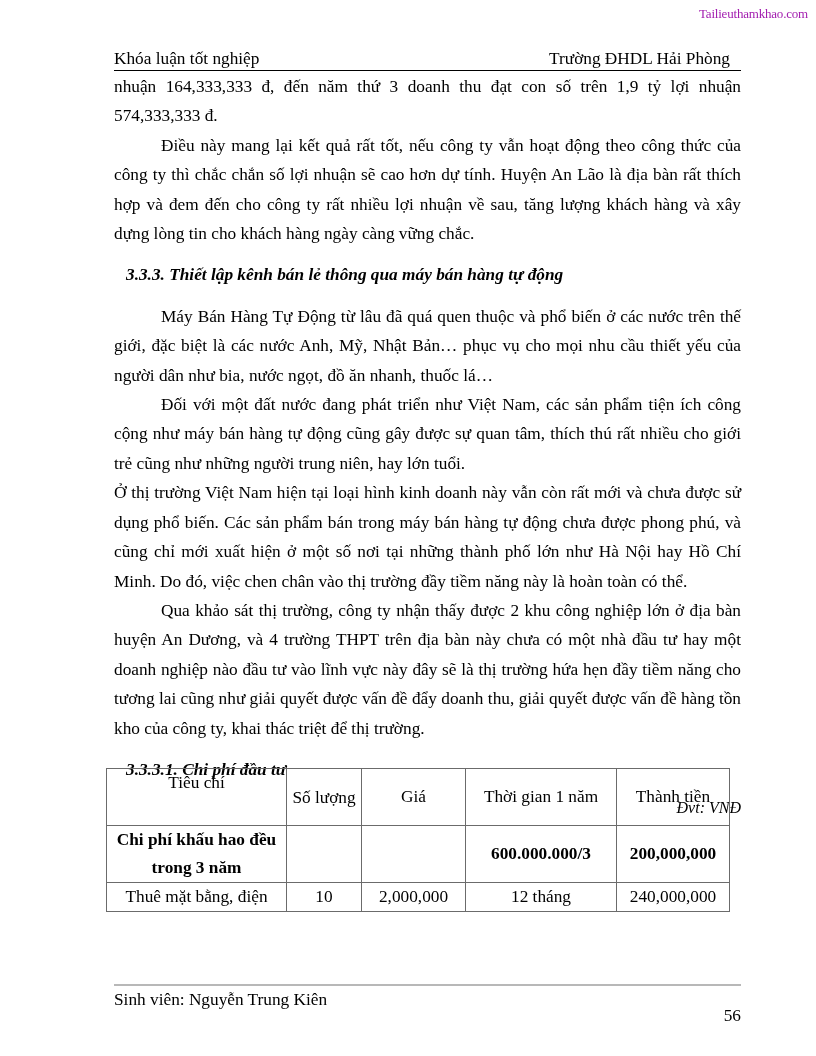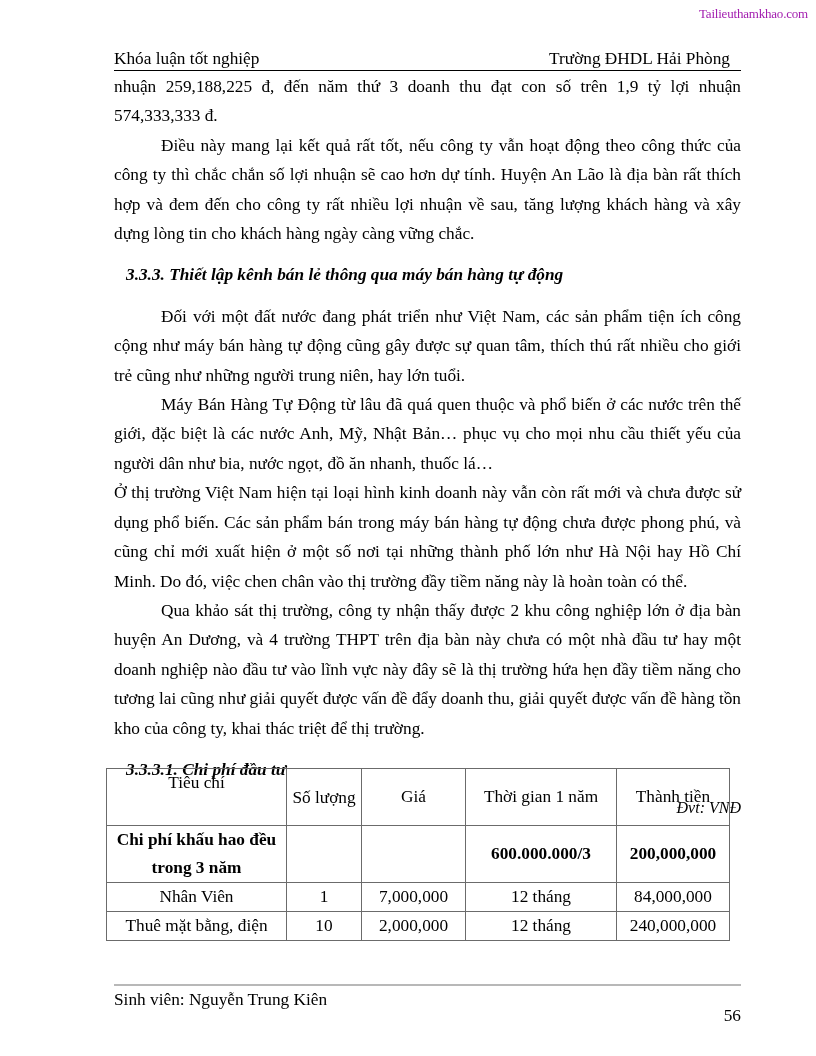--- a/index.html
+++ b/index.html
@@ -31,25 +31,25 @@
 <body>
 
 <div class="watermark">Tailieuthamkhao.com</div>
 
 <div class="header">
   <span class="left">Khóa luận tốt nghiệp</span>
   <span class="right">Trường ĐHDL Hải Phòng</span>
 </div>
 
 <div class="content">
-  <p>nhuận 259,188,225 đ, đến năm thứ 3 doanh thu đạt con số trên 1,9 tỷ lợi nhuận 574,333,333 đ.</p>
+  <p>nhuận 164,333,333 đ, đến năm thứ 3 doanh thu đạt con số trên 1,9 tỷ lợi nhuận 574,333,333 đ.</p>
   <p class="indent">Điều này mang lại kết quả rất tốt, nếu công ty vẫn hoạt động theo công thức của công ty thì chắc chắn số lợi nhuận sẽ cao hơn dự tính. Huyện An Lão là địa bàn rất thích hợp và đem đến cho công ty rất nhiều lợi nhuận về sau, tăng lượng khách hàng và xây dựng lòng tin cho khách hàng ngày càng vững chắc.</p>
   <h3>3.3.3. Thiết lập kênh bán lẻ thông qua máy bán hàng tự động</h3>
+  <p class="indent">Máy Bán Hàng Tự Động từ lâu đã quá quen thuộc và phổ biến ở các nước trên thế giới, đặc biệt là các nước Anh, Mỹ, Nhật Bản… phục vụ cho mọi nhu cầu thiết yếu của người dân như bia, nước ngọt, đồ ăn nhanh, thuốc lá…</p>
   <p class="indent">Đối với một đất nước đang phát triển như Việt Nam, các sản phẩm tiện ích công cộng như máy bán hàng tự động cũng gây được sự quan tâm, thích thú rất nhiều cho giới trẻ cũng như những người trung niên, hay lớn tuổi.</p>
-  <p class="indent">Máy Bán Hàng Tự Động từ lâu đã quá quen thuộc và phổ biến ở các nước trên thế giới, đặc biệt là các nước Anh, Mỹ, Nhật Bản… phục vụ cho mọi nhu cầu thiết yếu của người dân như bia, nước ngọt, đồ ăn nhanh, thuốc lá…</p>
   <p>Ở thị trường Việt Nam hiện tại loại hình kinh doanh này vẫn còn rất mới và chưa được sử dụng phổ biến. Các sản phẩm bán trong máy bán hàng tự động chưa được phong phú, và cũng chỉ mới xuất hiện ở một số nơi tại những thành phố lớn như Hà Nội hay Hồ Chí Minh. Do đó, việc chen chân vào thị trường đầy tiềm năng này là hoàn toàn có thể.</p>
   <p class="indent">Qua khảo sát thị trường, công ty nhận thấy được 2 khu công nghiệp lớn ở địa bàn huyện An Dương, và 4 trường THPT trên địa bàn này chưa có một nhà đầu tư hay một doanh nghiệp nào đầu tư vào lĩnh vực này đây sẽ là thị trường hứa hẹn đầy tiềm năng cho tương lai cũng như giải quyết được vấn đề đẩy doanh thu, giải quyết được vấn đề hàng tồn kho của công ty, khai thác triệt để thị trường.</p>
   <h3>3.3.3.1. Chi phí đầu tư</h3>
   <div class="unit">Đvt: VNĐ</div>
 </div>
 
 <table class="cost">
   <colgroup>
     <col style="width:180px">
       <col style="width:75px">
@@ -66,27 +66,20 @@
     <th>Thành tiền</th>
   </tr>
   <tr class="bold" style="height:57px">
     <td style="line-height:28px">Chi phí khấu hao đều trong 3 năm</td>
     <td></td>
     <td></td>
     <td>600.000.000/3</td>
     <td>200,000,000</td>
   </tr>
   <tr style="height:28px">
-    <td>Nhân Viên</td>
-    <td>1</td>
-    <td>7,000,000</td>
-    <td>12 tháng</td>
-    <td>84,000,000</td>
-  </tr>
-  <tr style="height:28px">
     <td>Thuê mặt bằng, điện</td>
     <td>10</td>
     <td>2,000,000</td>
     <td>12 tháng</td>
     <td>240,000,000</td>
   </tr>
 </tbody>
   </table>
 
 <div class="footer">

